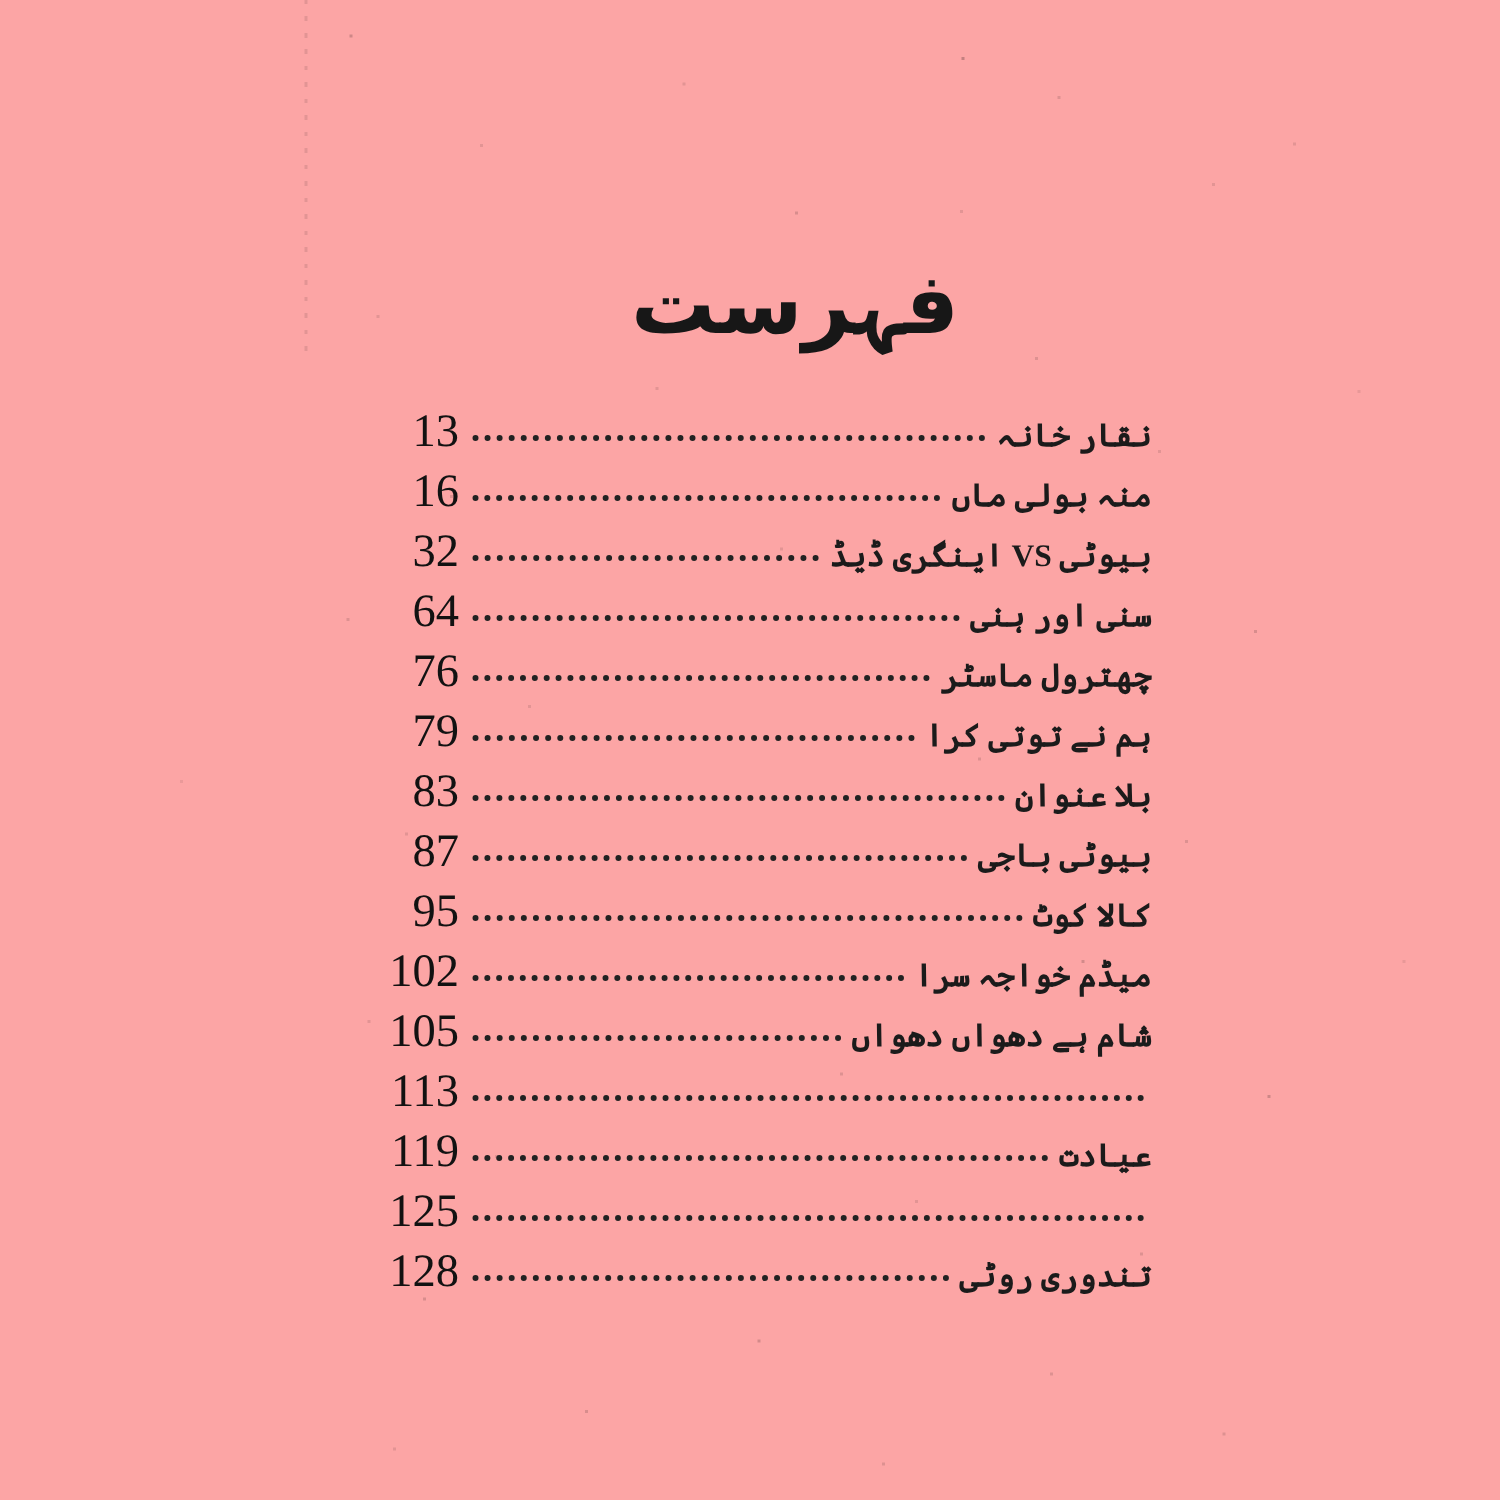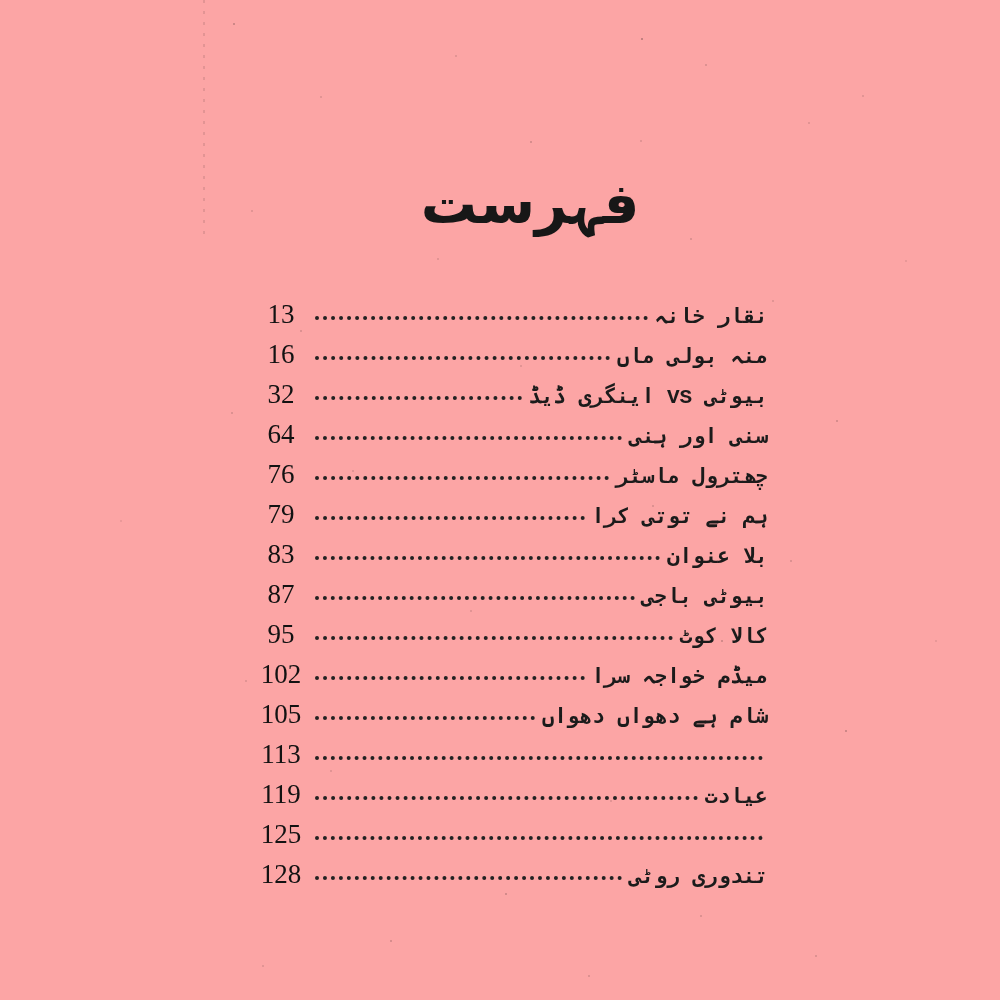--- a/index.html
+++ b/index.html
@@ -70,43 +70,42 @@
   }
   .toc-row {
     display: flex;
     direction: rtl;
     align-items: baseline;
     height: 40px;
     white-space: nowrap;
   }
   .toc-title {
     flex: 0 0 auto;
-    font-family: Liberation Mono, monospace;
+    font-family: Liberation Serif, serif;
     font-weight: bold;
     font-size: 21px;
     color: #1b1b1b;
     padding-right: 2px;
   }
   .toc-leader {
     flex: 1 1 auto;
     min-width: 20px;
     margin: 0 7px 0 9px;
     border-bottom: 4px dotted #222222;
     position: relative;
     top: -3px;
   }
   .toc-num {
     flex: 0 0 auto;
     width: 50px;
     direction: ltr;
-    text-align: center;
+    text-align: right;
     font-family: "Liberation Serif", "DejaVu Serif", serif;
-    font-size: 27px;
+    font-size: 31px;
     color: #121212;
-    margin-top: 30px;
   }
 </style>
 </head>
 <body>
 
 <div class="canvas">
   <div class="speckles"></div>
   <div class="gutter-edge"></div>
 
   <h1 class="toc-heading">فہرست</h1>

